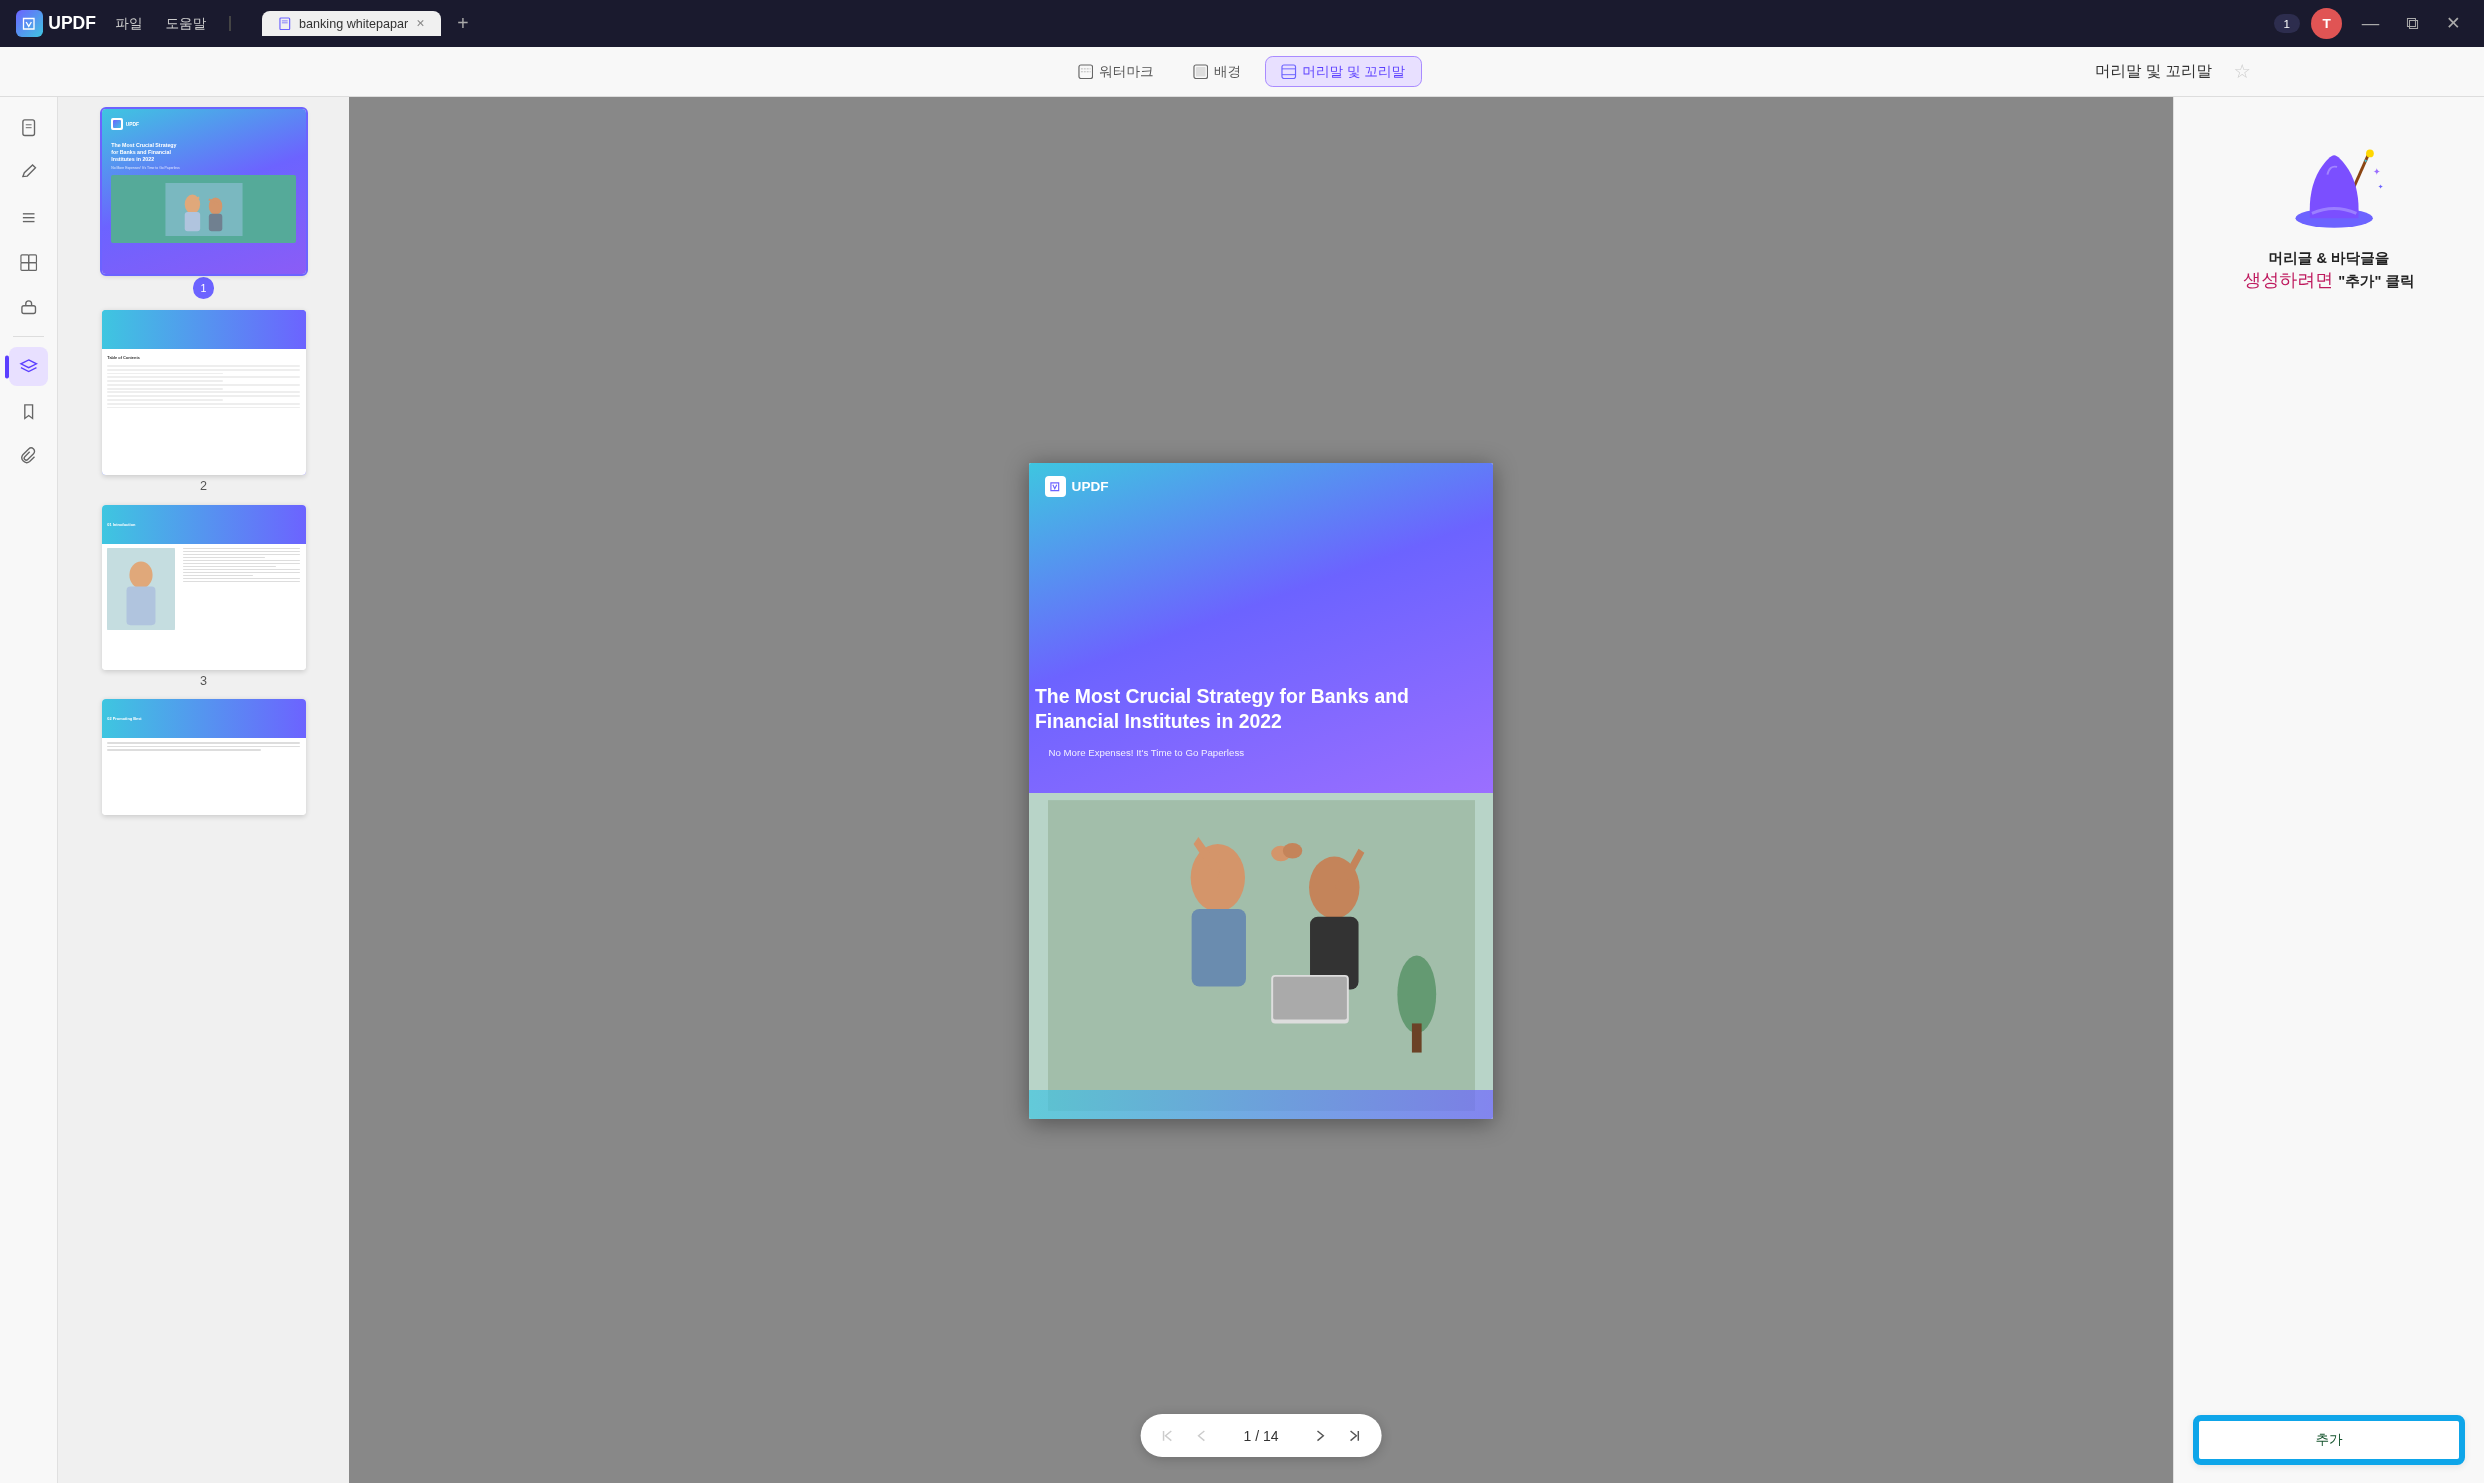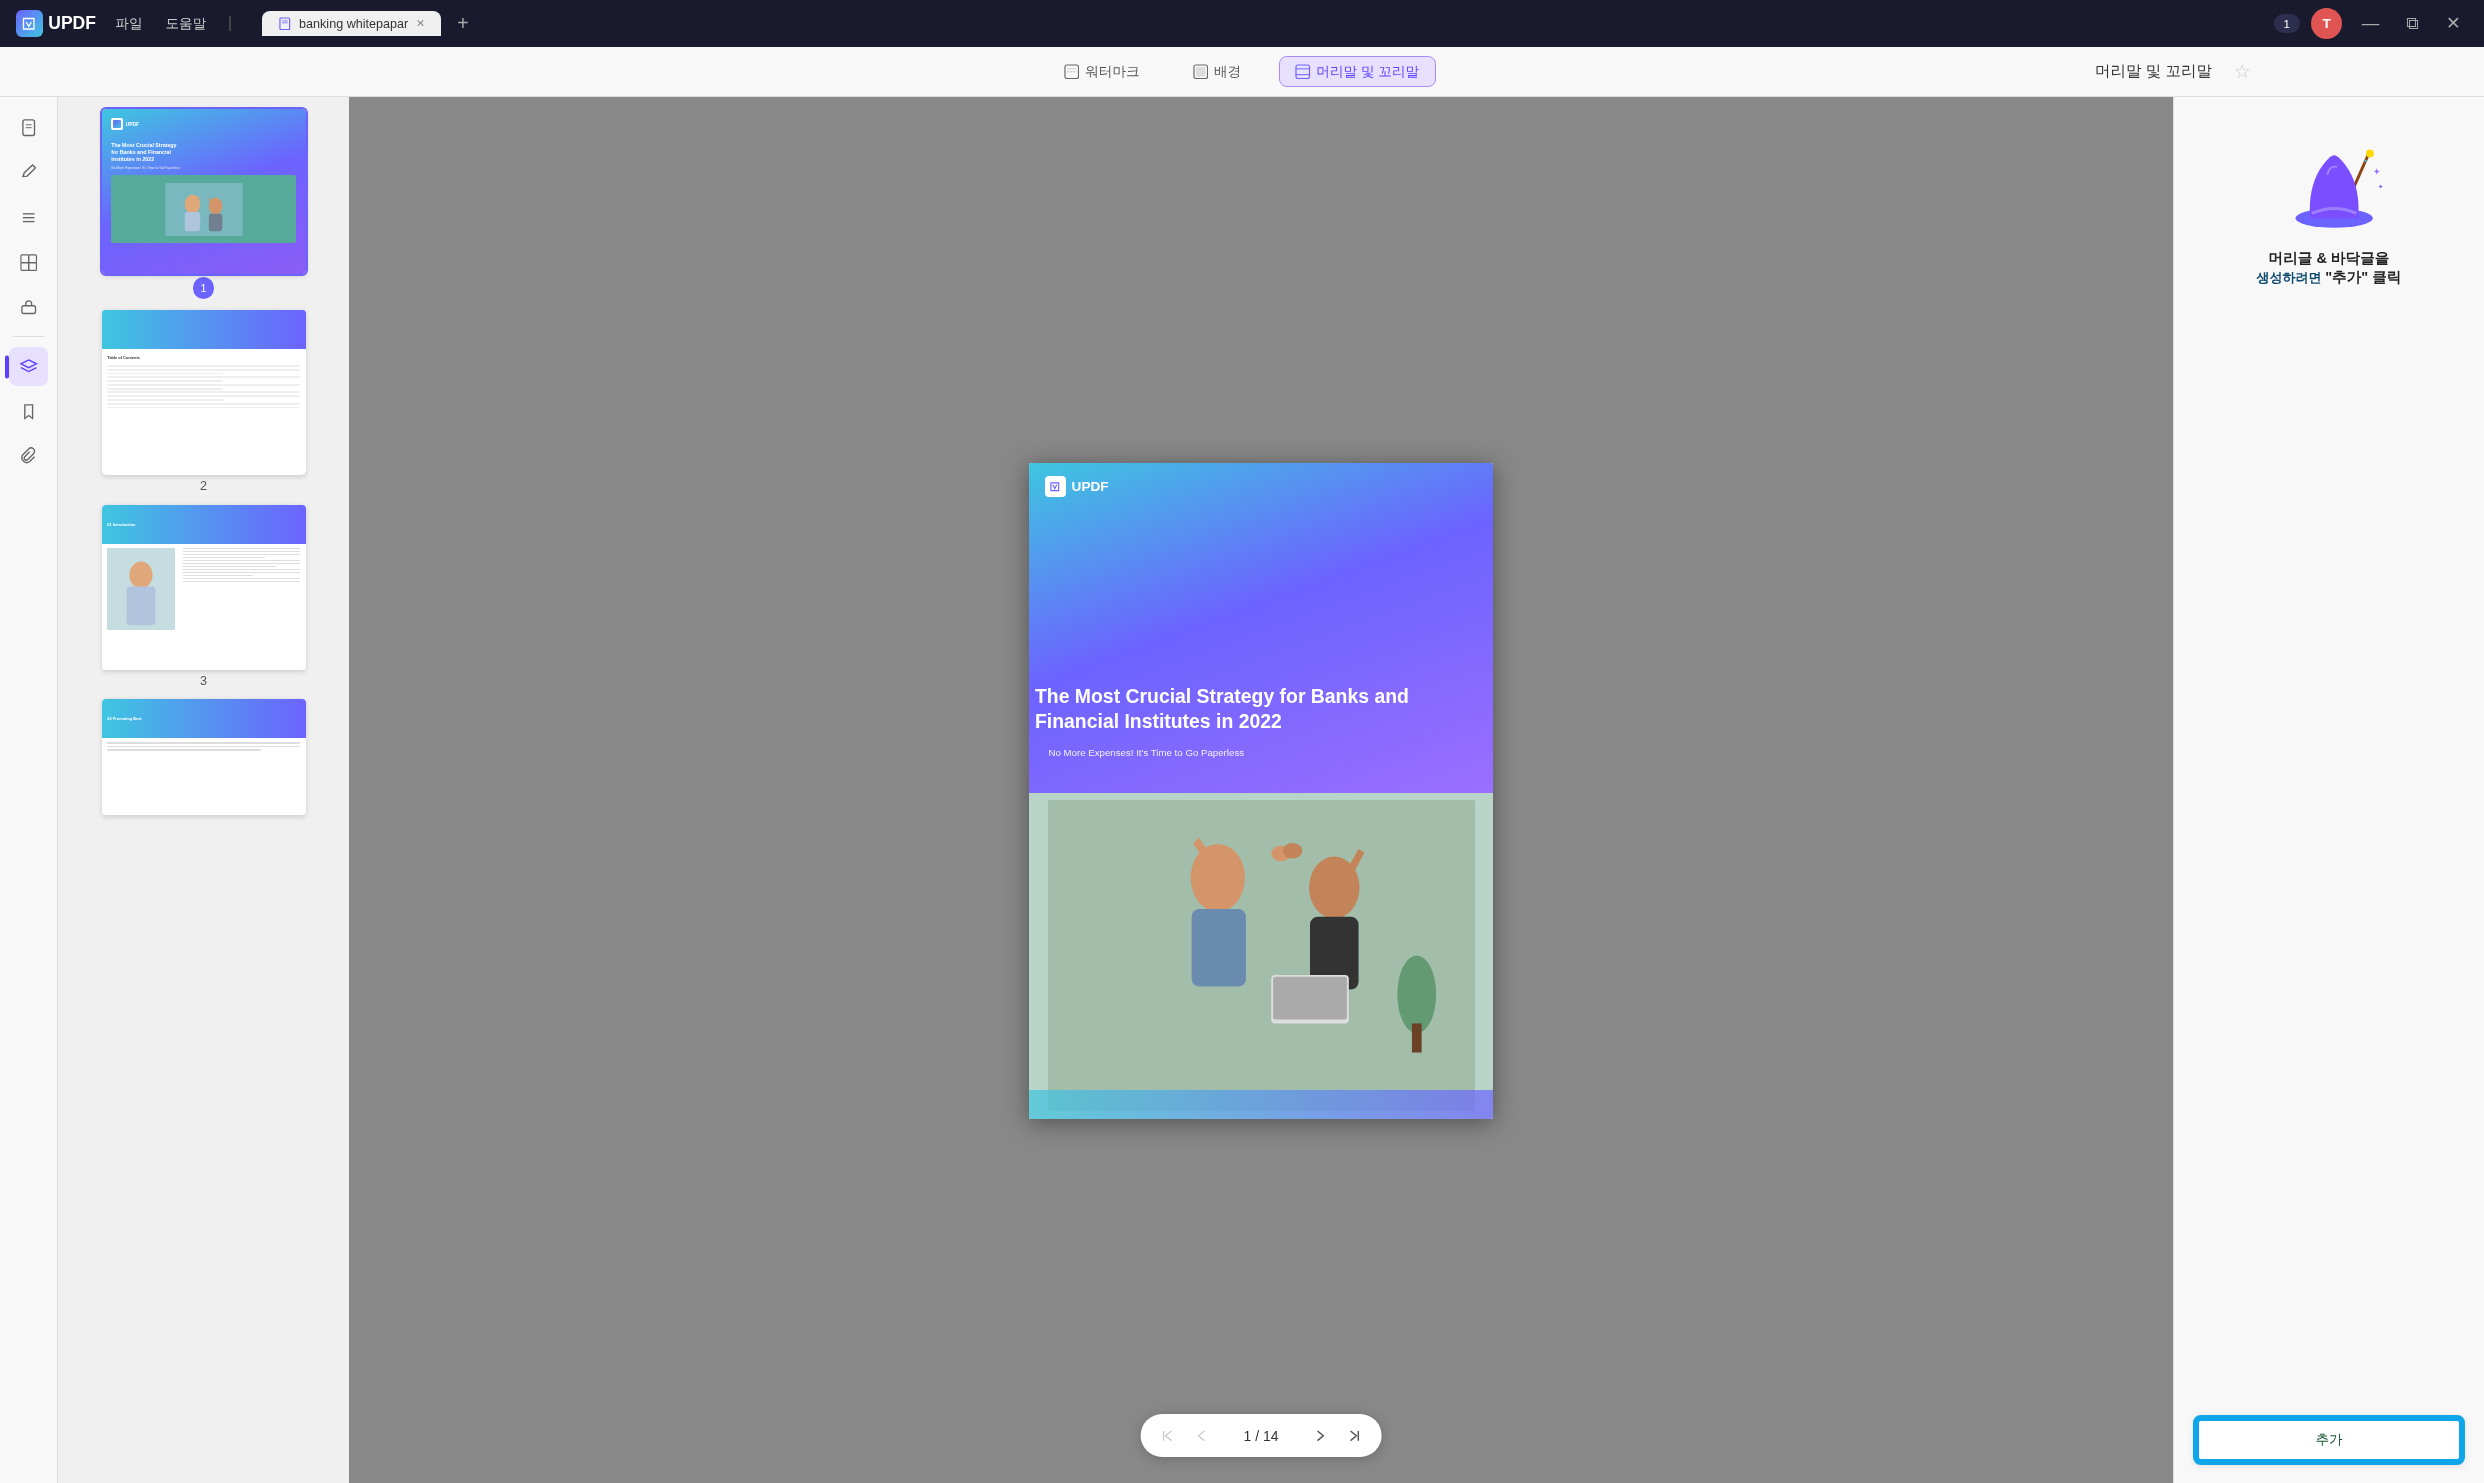--- a/index.html
+++ b/index.html
@@ -118,21 +118,21 @@
     }
 
     
     .toolbar {
       height: 50px;
       background: #f8f8f8;
       border-bottom: 1px solid #ddd;
       display: flex;
       align-items: center;
       justify-content: center;
-      gap: 22px;
+      gap: 8px;
       flex-shrink: 0;
       position: relative;
     }
     .toolbar-btn {
       display: flex;
       align-items: center;
       gap: 5.8px;
       padding: 5.8px 15.5px;
       border-radius: 7.8px;
       font-size: 13.6px;
@@ -857,21 +857,21 @@
 
         <path d="M32 80 Q55 70 78 80" stroke="#9b7fff" stroke-width="3" fill="none"></path>
 
         <path d="M48 40 Q50 30 58 32" stroke="rgba(255,255,255,0.3)" stroke-width="2" fill="none"></path>
       </svg>
     </div>
 
     <div style="text-align:center;margin-bottom:7.8px;">
       <span style="font-size:14.6px;font-weight:600;color:#222;">머리글 &amp; 바닥글을</span>
       <br>
-      <span style="font-size:13px;font-weight:700;color:#0c4a6e;">생성하려면 </span><span style="font-size:14.6px;font-weight:700;color:#222;">"추가"</span><span style="font-size:14.6px;font-weight:600;color:#222;"> 클릭</span>
+      <span style="font-size:18px;font-weight:400;color:#be185d;">생성하려면 </span><span style="font-size:14.6px;font-weight:700;color:#222;">"추가"</span><span style="font-size:14.6px;font-weight:600;color:#222;"> 클릭</span>
     </div>
 
 
     <div style="margin-top:auto;padding-top:31px;width:100%;">
       <button style="width:100%;background:white;border:6px solid #0ea5e9;border-radius:7.8px;padding:9.7px 23px;font-size:13.6px;color:#14532d;cursor:pointer;box-shadow:0 1.9px 7.8px rgba(0,0,0,0.08);">추가</button>
     </div>
   </div>
 
 </div>
 

